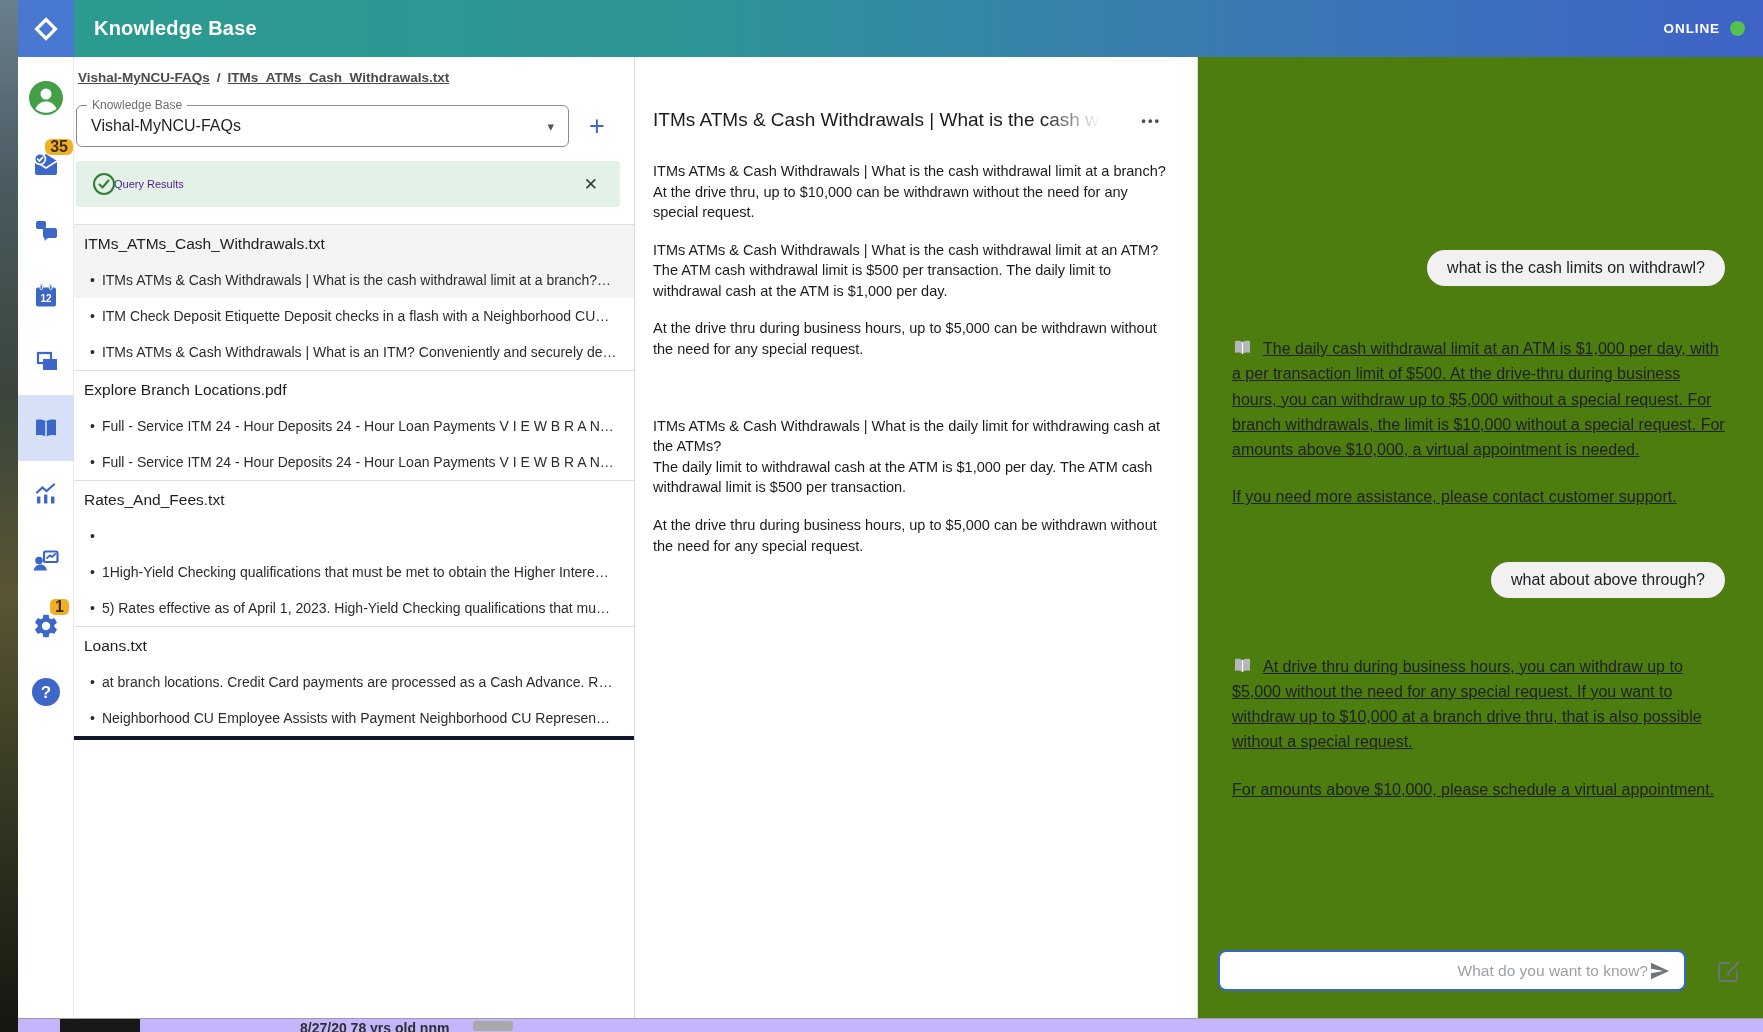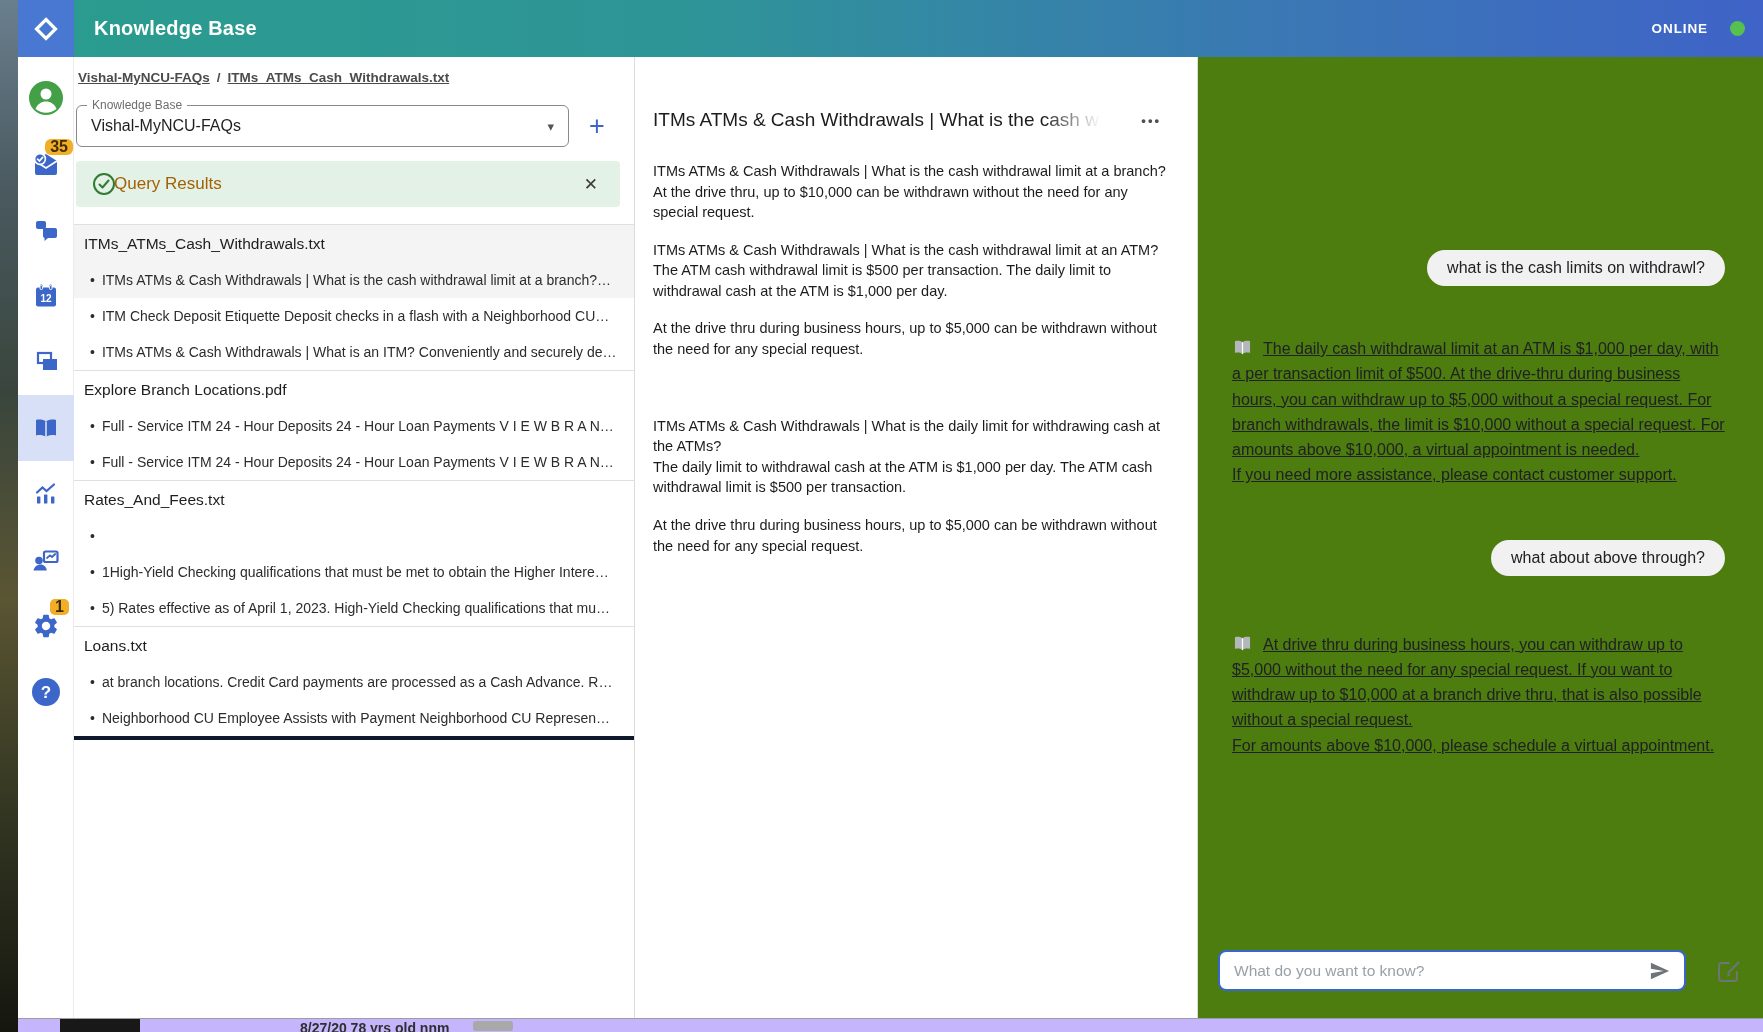--- a/index.html
+++ b/index.html
@@ -8,21 +8,21 @@
 
   
   .left-sliver{position:absolute;left:0;top:0;width:18px;height:1032px;
     background:linear-gradient(180deg,#6a7f8e 0%,#4a5a60 18%,#39453c 38%,#5a5533 58%,#343722 78%,#15170f 100%);}
 
   
   .app-header{position:absolute;left:18px;top:0;width:1745px;height:57px;display:flex;align-items:center;
     background:linear-gradient(90deg,#2a9c8e 0%,#2e9597 38%,#3a78b4 72%,#3f63c8 100%);}
   .logo{width:56px;height:57px;background:#4878d2;display:flex;align-items:center;justify-content:center;flex:0 0 56px;cursor:pointer;}
   .app-title{color:#fff;font-size:20px;font-weight:bold;margin-left:20px;letter-spacing:.2px;}
-  .status{margin-left:auto;display:flex;align-items:center;gap:22px;padding-right:18px;}
+  .status{margin-left:auto;display:flex;align-items:center;gap:10px;padding-right:18px;}
   .status-label{color:#fff;font-size:13.5px;font-weight:bold;letter-spacing:.9px;}
   .status-dot{width:15px;height:15px;border-radius:50%;background:#55c14e;}
 
   
   .sidebar{position:absolute;left:18px;top:57px;width:56px;height:961px;background:#fff;
     border-right:1px solid #ececec;box-sizing:border-box;padding-top:8px;}
   .nav-item{position:relative;width:56px;height:66px;display:flex;align-items:center;justify-content:center;cursor:pointer;}
   .nav-item.active{background:#d7e0f6;}
   .badge{position:absolute;top:8px;right:1px;background:#f1ae26;color:#3f2e05;font-size:16px;font-weight:bold;
     padding:1px 5px;border-radius:6px;line-height:14px;}
@@ -34,21 +34,21 @@
   .bc-link{text-decoration:underline;cursor:pointer;}
   .kb-row{position:absolute;left:2px;top:48px;display:flex;align-items:center;}
   .kb-select{position:relative;width:493px;height:42px;border:1px solid #8a8a8a;border-radius:6px;background:#fff;
     display:flex;align-items:center;box-sizing:border-box;cursor:pointer;}
   .kb-label{position:absolute;top:-8px;left:10px;background:#fff;padding:0 5px;font-size:12px;color:#6e6e6e;}
   .kb-value{font-size:16px;color:#1f1f1f;padding-left:14px;}
   .kb-caret{margin-left:auto;padding-right:14px;color:#555;font-size:13px;}
   .kb-add{width:44px;text-align:center;color:#3f63c8;font-size:27px;font-weight:400;cursor:pointer;line-height:1;margin-left:6px;}
   .query-banner{position:absolute;left:2px;top:104px;width:544px;height:46px;background:#e4f1e6;border-radius:4px;
     display:flex;align-items:center;box-sizing:border-box;padding:0 16px;}
-  .qb-text{font-size:17px;color:#a16207;margin-left:22px;}
+  .qb-text{font-size:11px;color:#4c1d95;margin-left:22px;}
   .qb-close{margin-left:auto;color:#3c3c3c;font-size:17px;cursor:pointer;background:none;border:none;font-family:inherit;}
 
   .file-list{position:absolute;left:0;top:167px;width:560px;}
   .group{border-top:1px solid #e0e0e0;}
   .group.last{border-bottom:4px solid #0f172a;}
   .selblock{background:#f4f4f4;}
   .gname{height:37px;display:flex;align-items:center;padding-left:10px;font-size:15.5px;color:#1d1d1d;cursor:pointer;}
   .srow{height:36px;display:flex;align-items:center;padding-left:16px;font-size:14px;color:#2c2c2c;cursor:pointer;
     white-space:nowrap;overflow:hidden;}
   .bullet{margin-right:7px;}
@@ -68,28 +68,28 @@
   .para{white-space:pre-line;margin:0 0 17px 0;}
   .para.sec-end{margin-bottom:56px;}
 
   
   .chat{position:absolute;left:1198px;top:57px;width:565px;height:961px;background:#4d7c0f;box-sizing:border-box;padding:0 38px 0 34px;}
   .msg-user{display:flex;justify-content:flex-end;}
   .bubble{background:#f1f1f1;border-radius:18px;padding:9px 20px;font-size:16px;color:#202124;max-width:420px;}
   .m1{margin-top:193px;} .m2{margin-top:52px;}
   .msg-bot{font-size:16px;line-height:1.58;color:#202124;}
   .b1{margin-top:50px;} .b2{margin-top:56px;}
-  .bp{margin:0;text-decoration:underline;} .bp + .bp{}
+  .bp{margin:0;text-decoration:underline;} .bp + .bp{margin-top:22px;}
   .book-ic{display:inline-block;vertical-align:-2px;margin-right:10px;}
 
   .chat-input-row{position:absolute;left:1218px;top:950px;display:flex;align-items:center;}
   .chat-input{width:468px;height:41px;border:2px solid #3866cf;border-radius:8px;background:#fff;
     display:flex;align-items:center;box-sizing:border-box;}
   .chat-input input{flex:1;border:none;outline:none;background:transparent;font-size:15.5px;color:#333;
-    padding:0 0 0 14px;font-family:inherit;}
+    padding:0 0 0 14px;font-family:inherit;text-align:right;}
   .chat-input input::placeholder{color:#9aa0a6;}
   .send-btn{border:none;background:none;cursor:pointer;padding:0 12px 0 0;display:flex;align-items:center;}
   .compose-btn{border:none;background:none;cursor:pointer;margin-left:24px;display:flex;align-items:center;}
 
   
   .bottom-strip{position:absolute;left:18px;top:1018px;width:1745px;height:28px;background:#c4b5fd;
     border-top:1px solid #9e9e9e;box-sizing:border-box;overflow:hidden;}
   .bs-dark{position:absolute;left:42px;top:0;width:80px;height:14px;background:#181818;}
   .bs-text{position:absolute;left:282px;top:1px;height:13px;overflow:hidden;font-size:14px;font-weight:bold;color:#2f2f2f;white-space:nowrap;}
   .bs-chip{position:absolute;left:455px;top:2px;width:40px;height:10px;background:#a9a9a9;border-radius:3px;}

